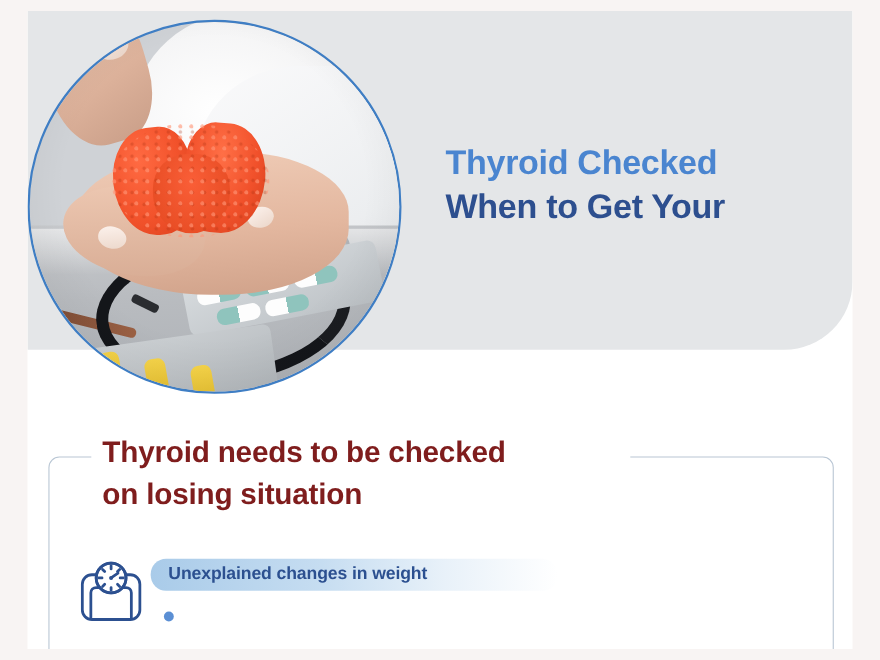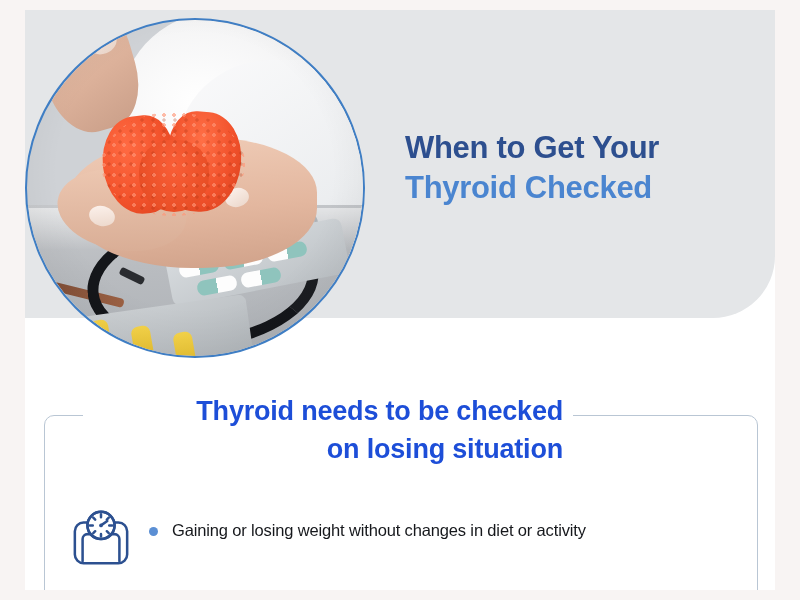--- a/index.html
+++ b/index.html
@@ -222,26 +222,25 @@
     box-sizing: border-box;
   }
 
   #card-heading {
     position: absolute;
     left: 38px;
     top: -24px;
     width: 470px;
     padding: 0 10px;
     background: #ffffff;
-    color: #1d4ed8;
+    color: #7f1d1d;
     font-size: 27px;
     font-weight: bold;
     line-height: 1.42;
     letter-spacing: -0.2px;
-    text-align: right;
   }
 
   #items { position: absolute; left: 20px; top: 86px; right: 10px; }
 
   .item-row { display: flex; align-items: flex-start; }
 
   .item-icon {
     width: 72px;
     min-width: 72px;
     height: 72px;
@@ -287,22 +286,22 @@
   }
 </style>
 </head>
 <body>
 
 <div id="page">
   <div id="sheet">
 
     <div id="hero-banner">
       <div id="hero-title-block">
+        <div class="hero-line hero-line-2">Thyroid Checked</div>
         <div class="hero-line hero-line-1">When to Get Your</div>
-        <div class="hero-line hero-line-2">Thyroid Checked</div>
       </div>
     </div>
 
     <div id="hero-photo-wrap">
       <div id="hero-photo">
         <div class="ph ph-coat"></div>
         <div class="ph ph-coat2"></div>
         <div class="ph ph-desk"></div>
         <div class="ph ph-desk-sheen"></div>
         <div class="ph ph-pen"></div>
@@ -352,24 +351,24 @@
               <circle cx="32" cy="19" r="14" fill="#ffffff"></circle>
               <circle cx="32" cy="19" r="14"></circle>
               <path d="M32 7.5 v3 M43.5 19 h-3 M23.5 19 h-3 M32 30.5 v-2.5
                        M40 11 l-2 2 M24 11 l2 2 M40 27 l-2-2 M24 27 l2-2"></path>
               <path d="M32 19 l6.5 -4.5"></path>
               <circle cx="32" cy="19" r="1.9" fill="#2c5090" stroke="none"></circle>
             </svg>
           </div>
 
           <div class="item-body">
+            <div class="item-title-pill">Unexplained changes in weight</div>
 
             <div class="bullet-row">
               <div class="bullet-dot"></div>
-              <div class="bullet-text">Gaining or losing weight without changes in diet or activity</div>
             </div>
           </div>
 
         </div>
 
       </div>
     </div>
 
   </div>
 </div>

